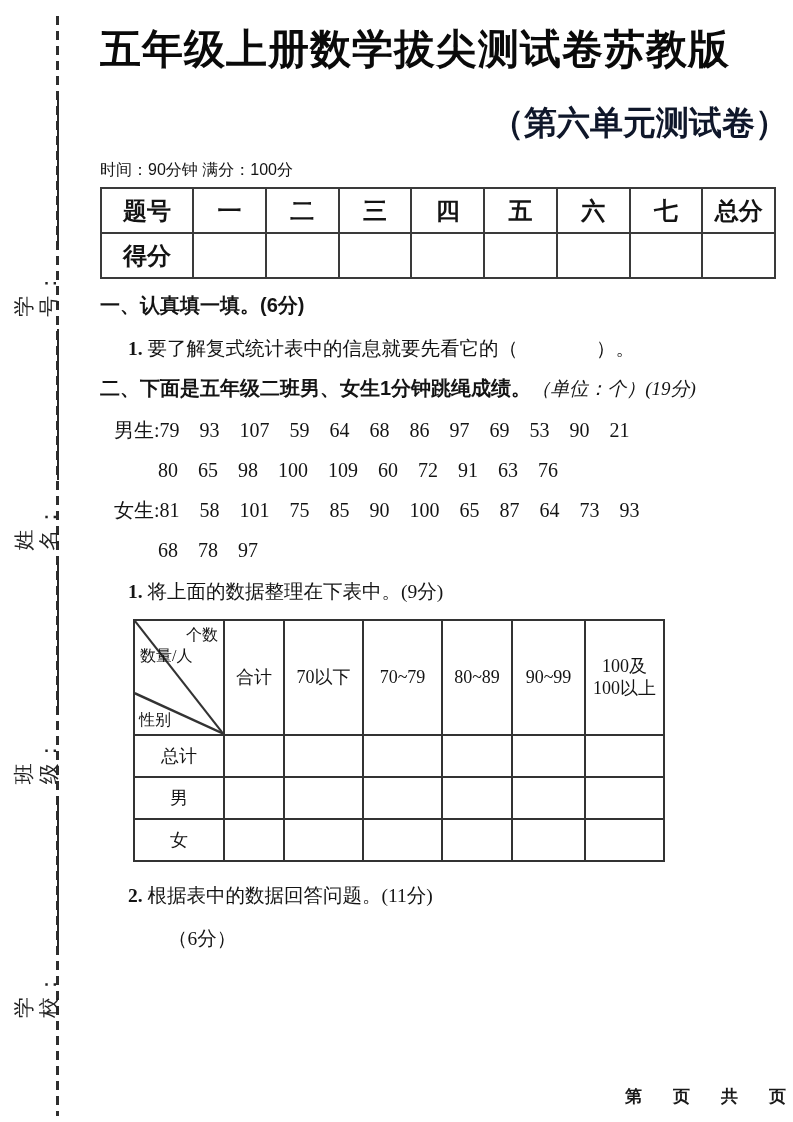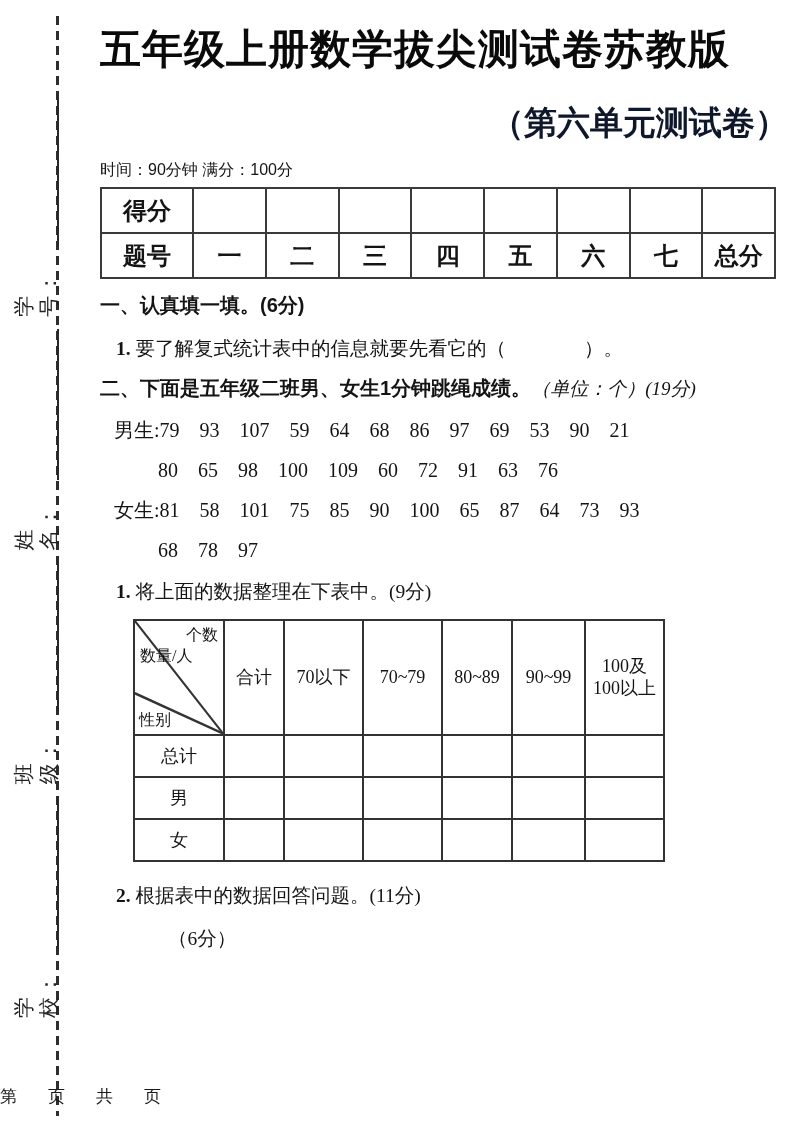--- a/index.html
+++ b/index.html
@@ -87,21 +87,21 @@
 
   .sec-heading {
     font-family: "Liberation Sans", sans-serif;
     font-weight: 800;
     font-size: 20px;
     margin-top: 13px;
   }
   .sec-heading .pts { font-weight: 800; }
   .kai { font-family: "Liberation Serif", serif; font-weight: 400; font-style: italic; font-size: 19px; }
 
-  .qline { margin: 16px 0 0 16px; font-size: 19.5px; }
+  .qline { margin: 16px 0 0 28px; font-size: 19.5px; }
   .qnum { font-weight: 700; }
 
   .dataline { margin: 15px 0 0 14px; font-size: 20px; white-space: pre; }
   .dataline.cont { margin-left: 58px; }
 
   table.stat {
     margin: 14px 0 0 33px;
     border-collapse: collapse;
     table-layout: fixed;
     font-size: 18px;
@@ -116,24 +116,25 @@
   td.corner { position: relative; }
   td.corner svg { position: absolute; left: 0; top: 0; width: 100%; height: 100%; }
   .c-top    { position: absolute; top: 4px;  right: 5px; font-size: 16px; }
   .c-mid    { position: absolute; top: 25px; left: 5px;  font-size: 16px; }
   .c-bottom { position: absolute; bottom: 4px; left: 4px; font-size: 16px; }
 
   .footer {
     position: absolute;
     left: 0; bottom: 14px;
     width: 793px;
-    text-align: left;
+    text-align: right;
     font-size: 17px;
     letter-spacing: 7px;
     color: #1a1a1a;
+    font-weight: bold;
   }
 </style>
 </head>
 <body>
 
 <div class="page">
 
   <div class="dash-line"></div>
   <div class="seal-rotated">
     <span class="seal-group">
@@ -156,40 +157,40 @@
 
   <div class="content">
 
     <div class="title">五年级上册数学拔尖测试卷苏教版</div>
     <div class="subtitle">（第六单元测试卷）</div>
     <div class="meta">时间：90分钟  满分：100分</div>
 
     <table class="score">
       <tbody>
           <tr>
-        <td class="lblcol">得分</td>
-        <td></td>
-        <td></td>
-        <td></td>
-        <td></td>
-        <td></td>
-        <td></td>
-        <td></td>
-        <td></td>
-      </tr>
-      <tr>
         <td class="lblcol">题号</td>
         <td>一</td>
         <td>二</td>
         <td>三</td>
         <td>四</td>
         <td>五</td>
         <td>六</td>
         <td>七</td>
         <td>总分</td>
+      </tr>
+      <tr>
+        <td class="lblcol">得分</td>
+        <td></td>
+        <td></td>
+        <td></td>
+        <td></td>
+        <td></td>
+        <td></td>
+        <td></td>
+        <td></td>
       </tr>
     </tbody>
       </table>
 
     <div class="sec-heading">
       <span>一、认真填一填。</span><span class="pts">(6分)</span>
     </div>
     <div class="qline">
       <span class="qnum">1.</span>
       <span>要了解复式统计表中的信息就要先看它的（　　　　）。</span>

